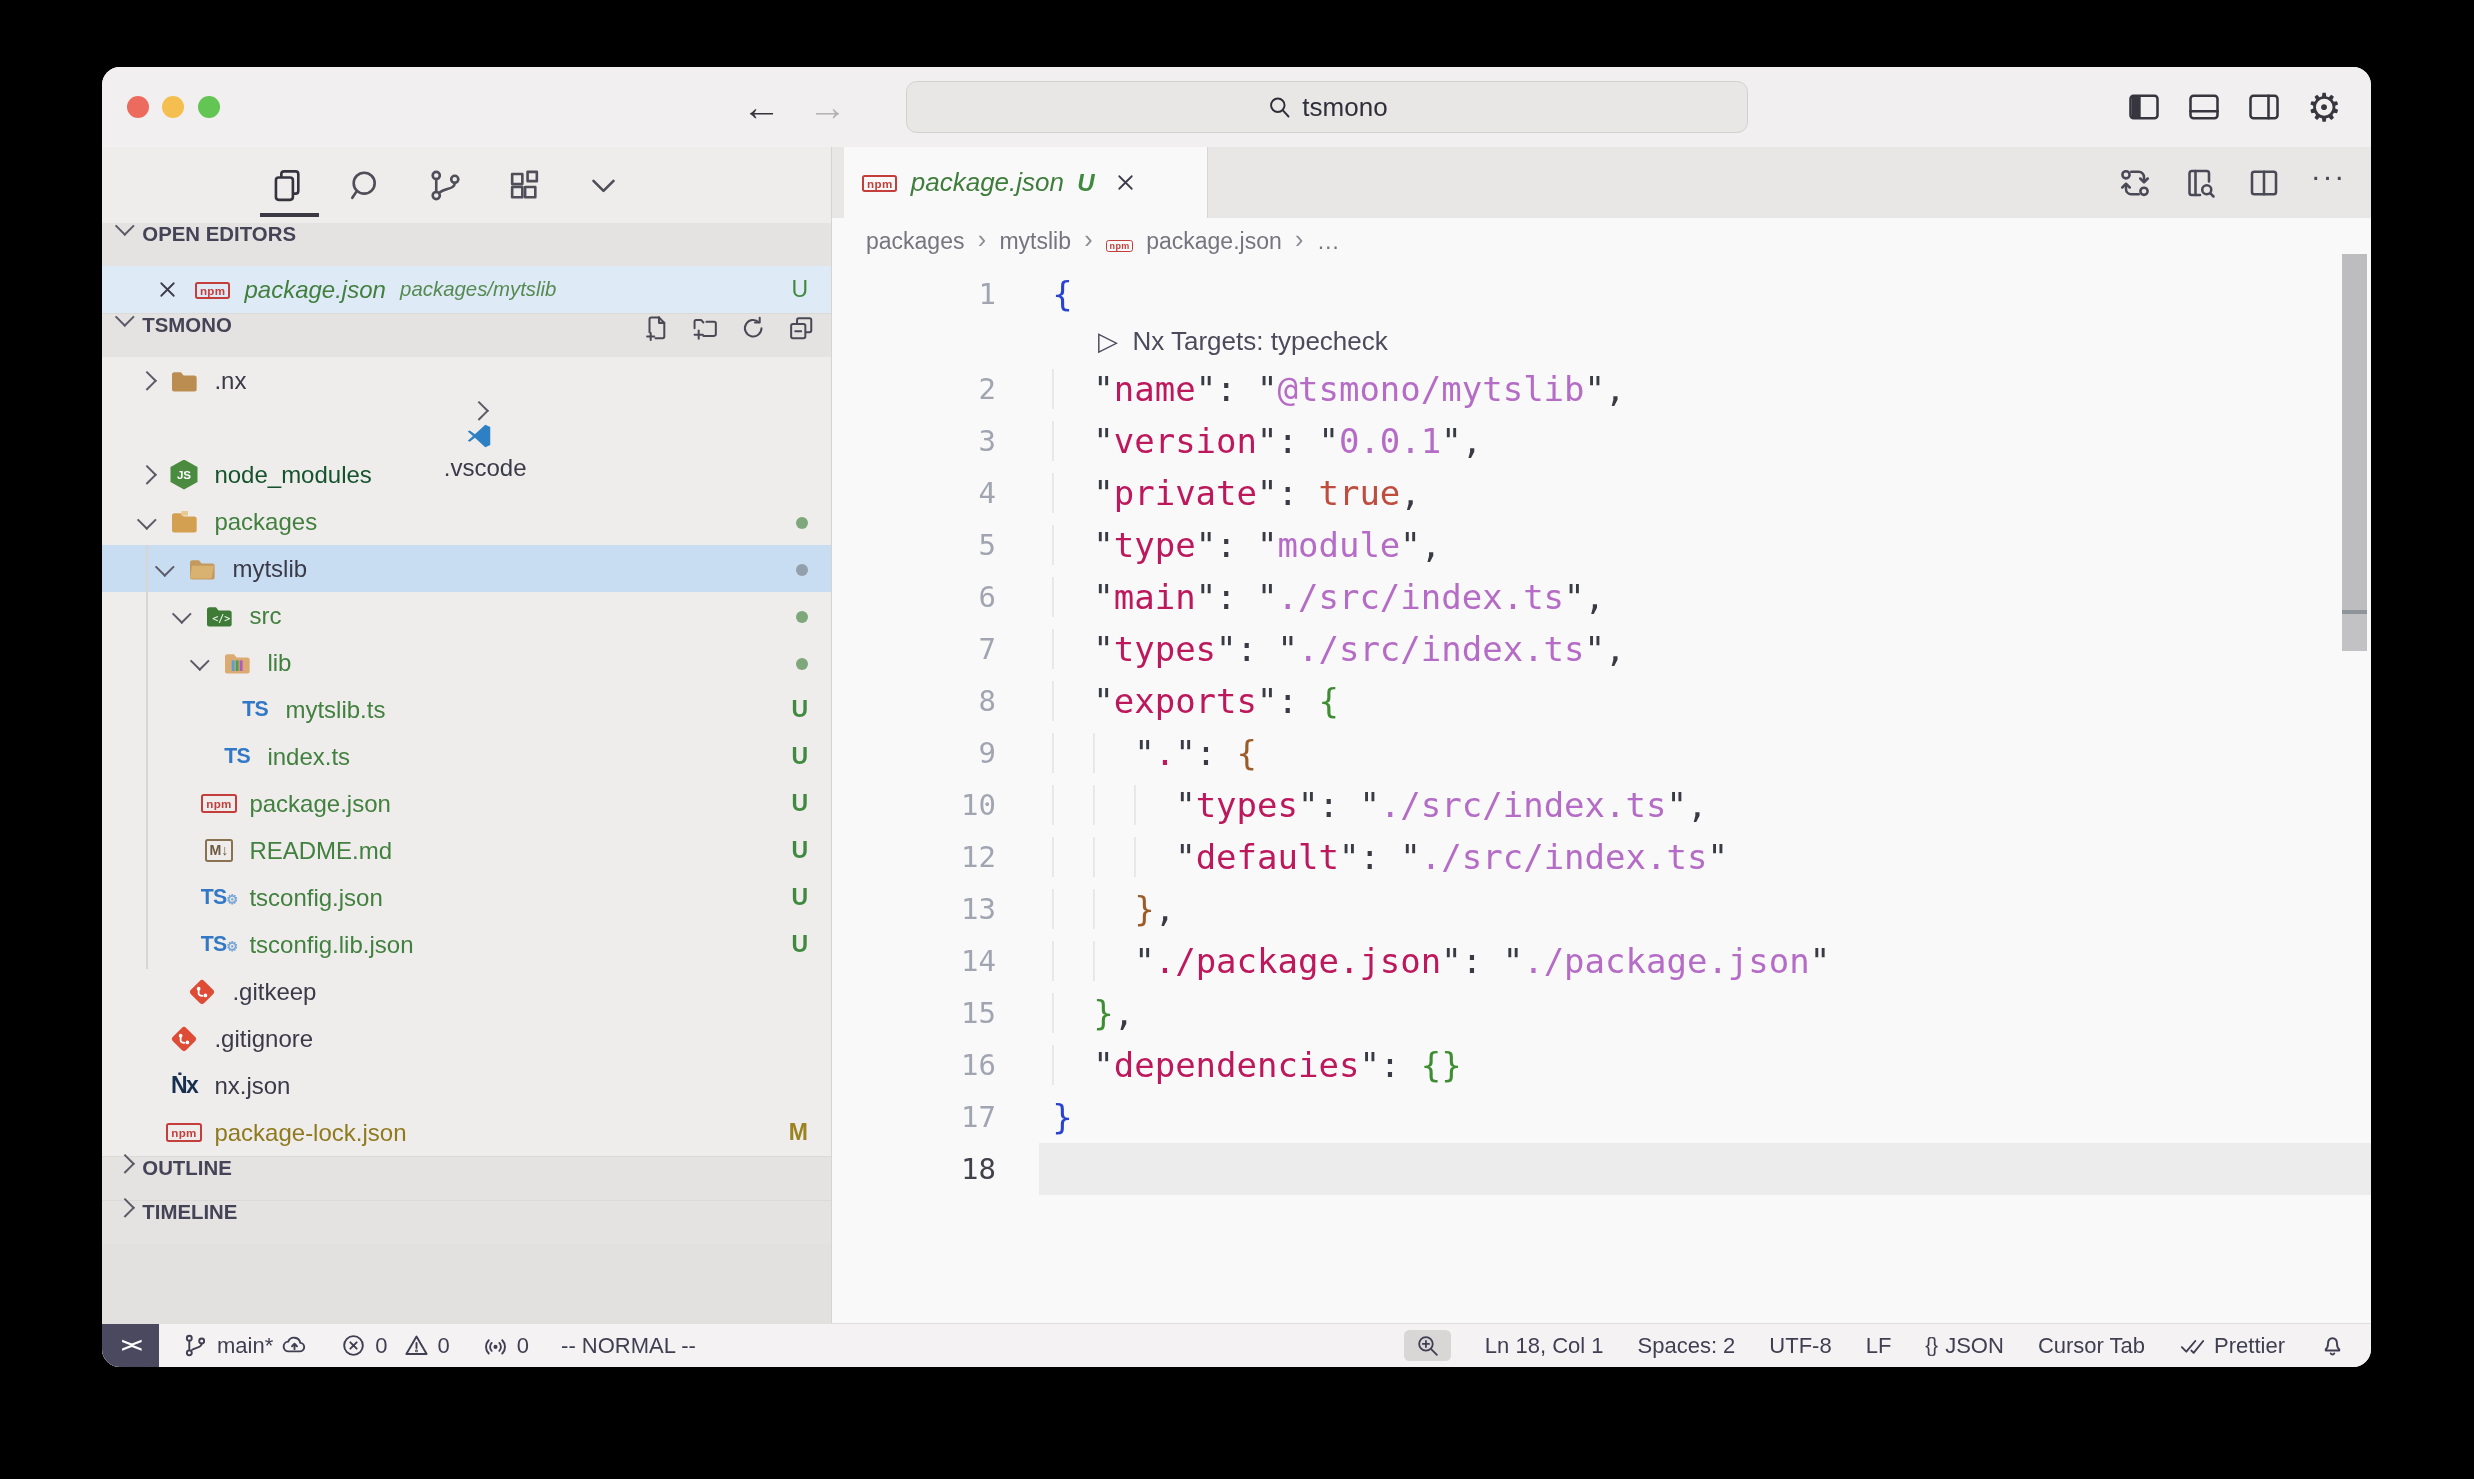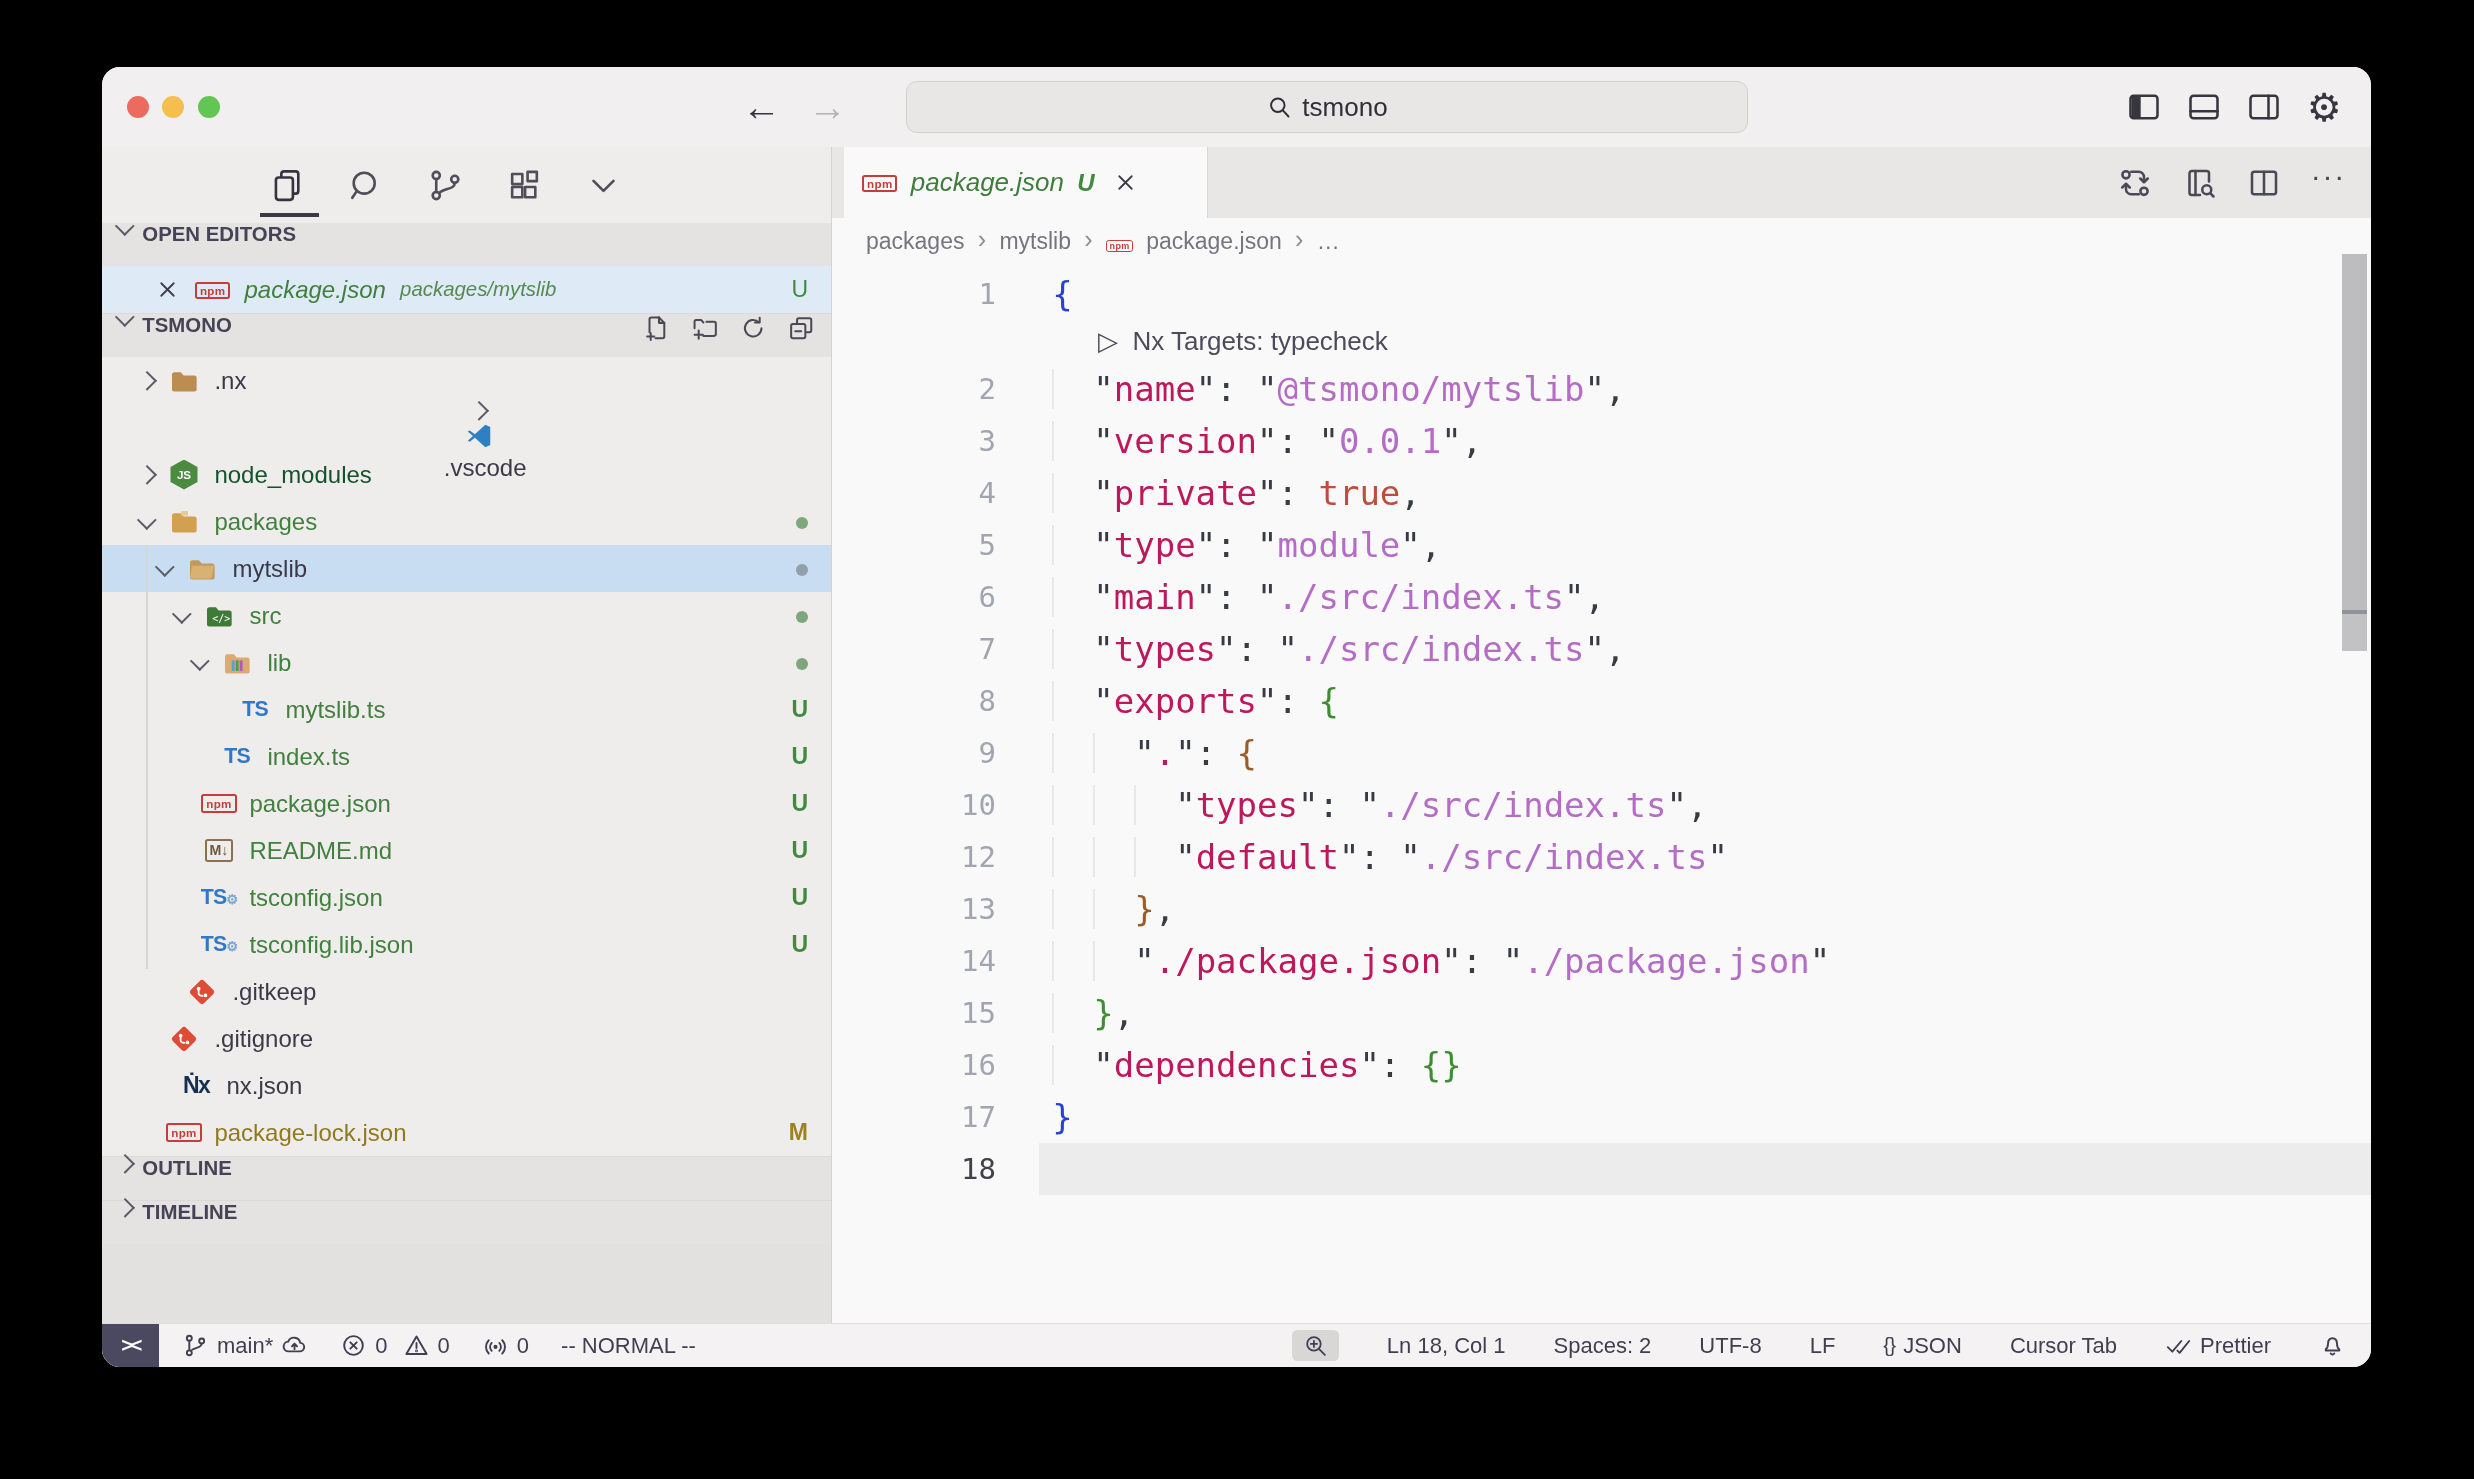--- a/index.html
+++ b/index.html
@@ -92,21 +92,21 @@
   .tk-b1{color:#2743d0}.tk-b2{color:#3e8d33}.tk-b3{color:#9c5c28}
   .scrollbar{position:absolute;right:4.4px;top:107px;width:25px}
   .sb1{height:356px;background:#bdbdbf}.sbline{height:4.4px;background:#8f949b}
   .sb2{height:37px;background:#c2c2c4}
   
   .statusbar{height:43px;flex:none;background:#f4f2f2;border-top:1.8px solid #e1dede;display:flex;
     align-items:center;font-size:22px;color:#403f52;position:relative}
   .remote{width:57px;height:100%;background:#4b4960;color:#fff;display:flex;align-items:center;
     justify-content:center;font-weight:bold;font-size:20.4px;letter-spacing:-2.7px;flex:none}
   .sbgroup{display:flex;align-items:center;gap:32px;padding-left:23px}
-  .sbgroup.right{margin-left:auto;padding-right:25px;gap:48px}
+  .sbgroup.right{margin-left:auto;padding-right:25px;gap:34px}
   .sbitem{display:flex;align-items:center;gap:8px;white-space:nowrap}
   .sbitem .ic{width:27px;height:27px;display:flex;align-items:center;justify-content:center}
   .zoombox{background:#d9d6d6;border-radius:5.3px;padding:2.7px 10.7px;display:flex;align-items:center}
   svg{display:block}
 </style>
 </head>
 <body>
 
 <div class="window">
 
@@ -399,21 +399,21 @@
                 <g transform="rotate(45 12 12)">
                   <rect x="4.5" y="4.5" width="15" height="15" rx="2.5" fill="#de4c36" stroke="none"></rect>
                 </g>
                 <circle cx="9.3" cy="9.3" r="1.5" fill="#fff" stroke="none"></circle>
                 <circle cx="14.7" cy="14.7" r="1.5" fill="#fff" stroke="none"></circle>
                 <path d="M9.3 10.8v2.4c0 1.6 1.6 1.8 3 1.8" stroke="#fff" stroke-width="1.4"></path>
               </svg>
             </span>
             <span class="tlabel">.gitignore</span>
           </div>
-          <div class="trow" style="padding-left: 37px;">
+          <div class="trow" style="padding-left: 25px;">
             <span class="chevslot"></span>
             <span class="ticon">
               <span class="nx-badge">Ṅx</span>
             </span>
             <span class="tlabel">nx.json</span>
           </div>
           <div class="trow" style="padding-left: 25px;">
             <span class="chevslot"></span>
             <span class="ticon">
               <span class="npm-badge">npm</span>

